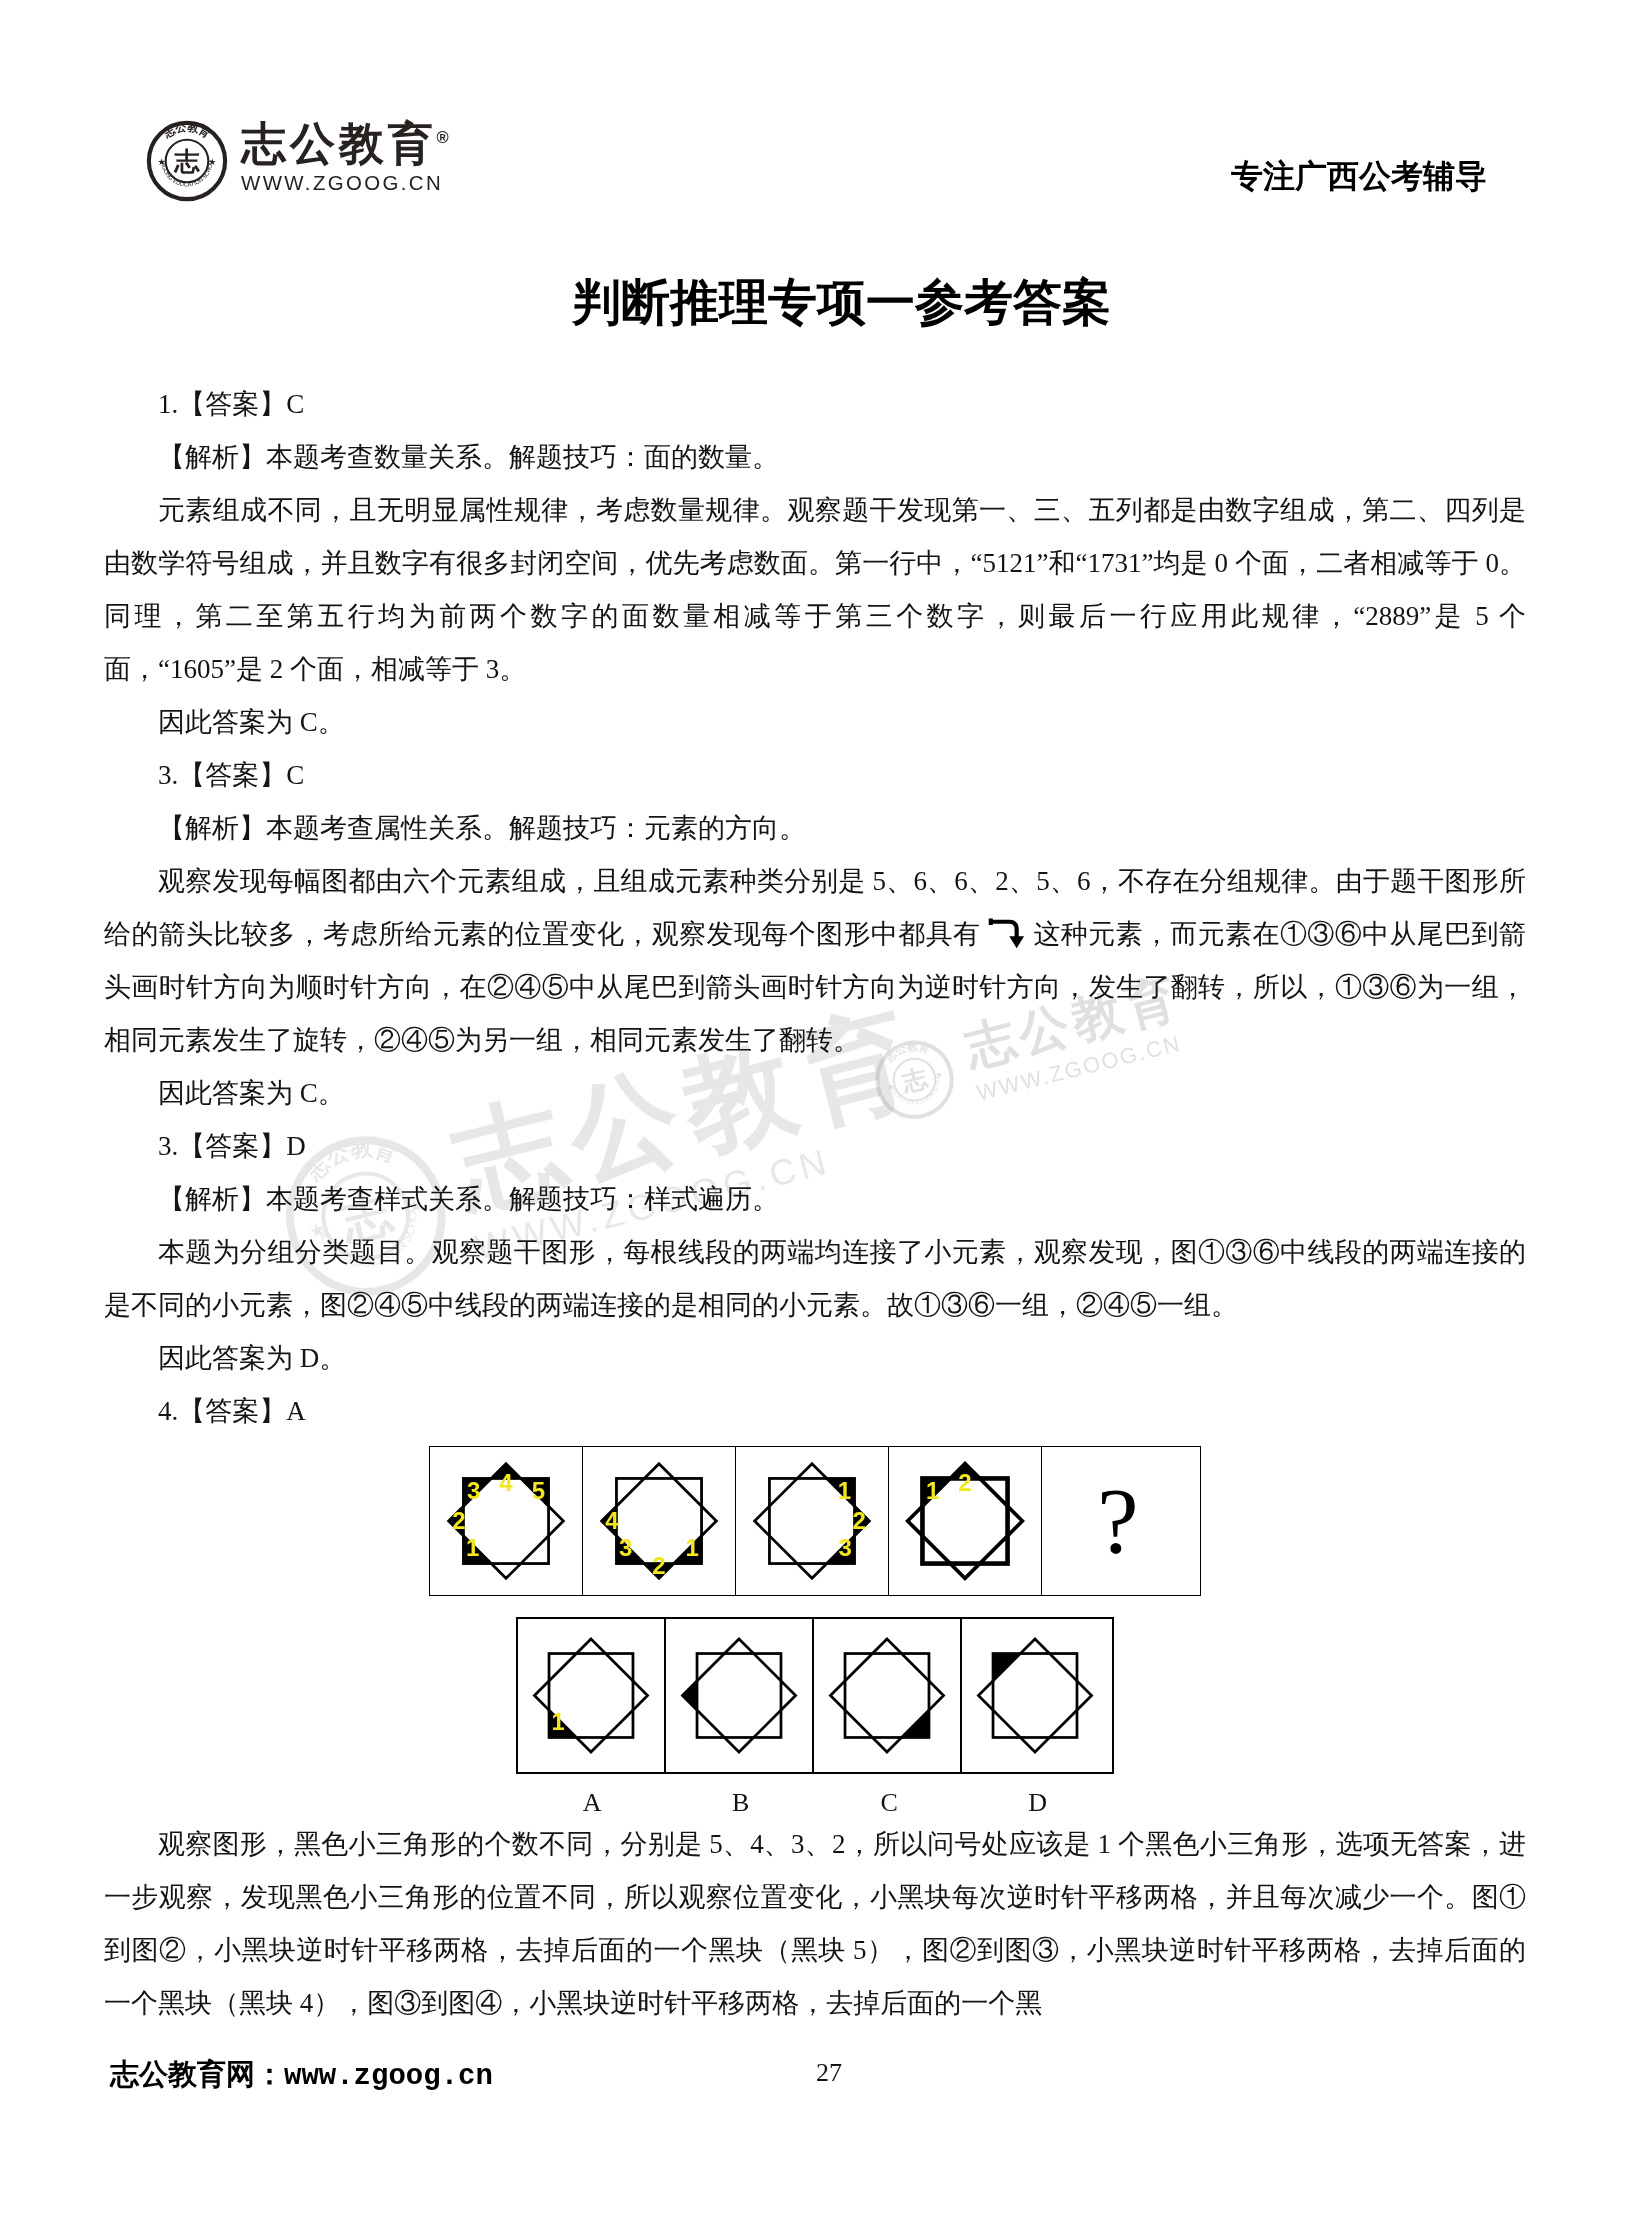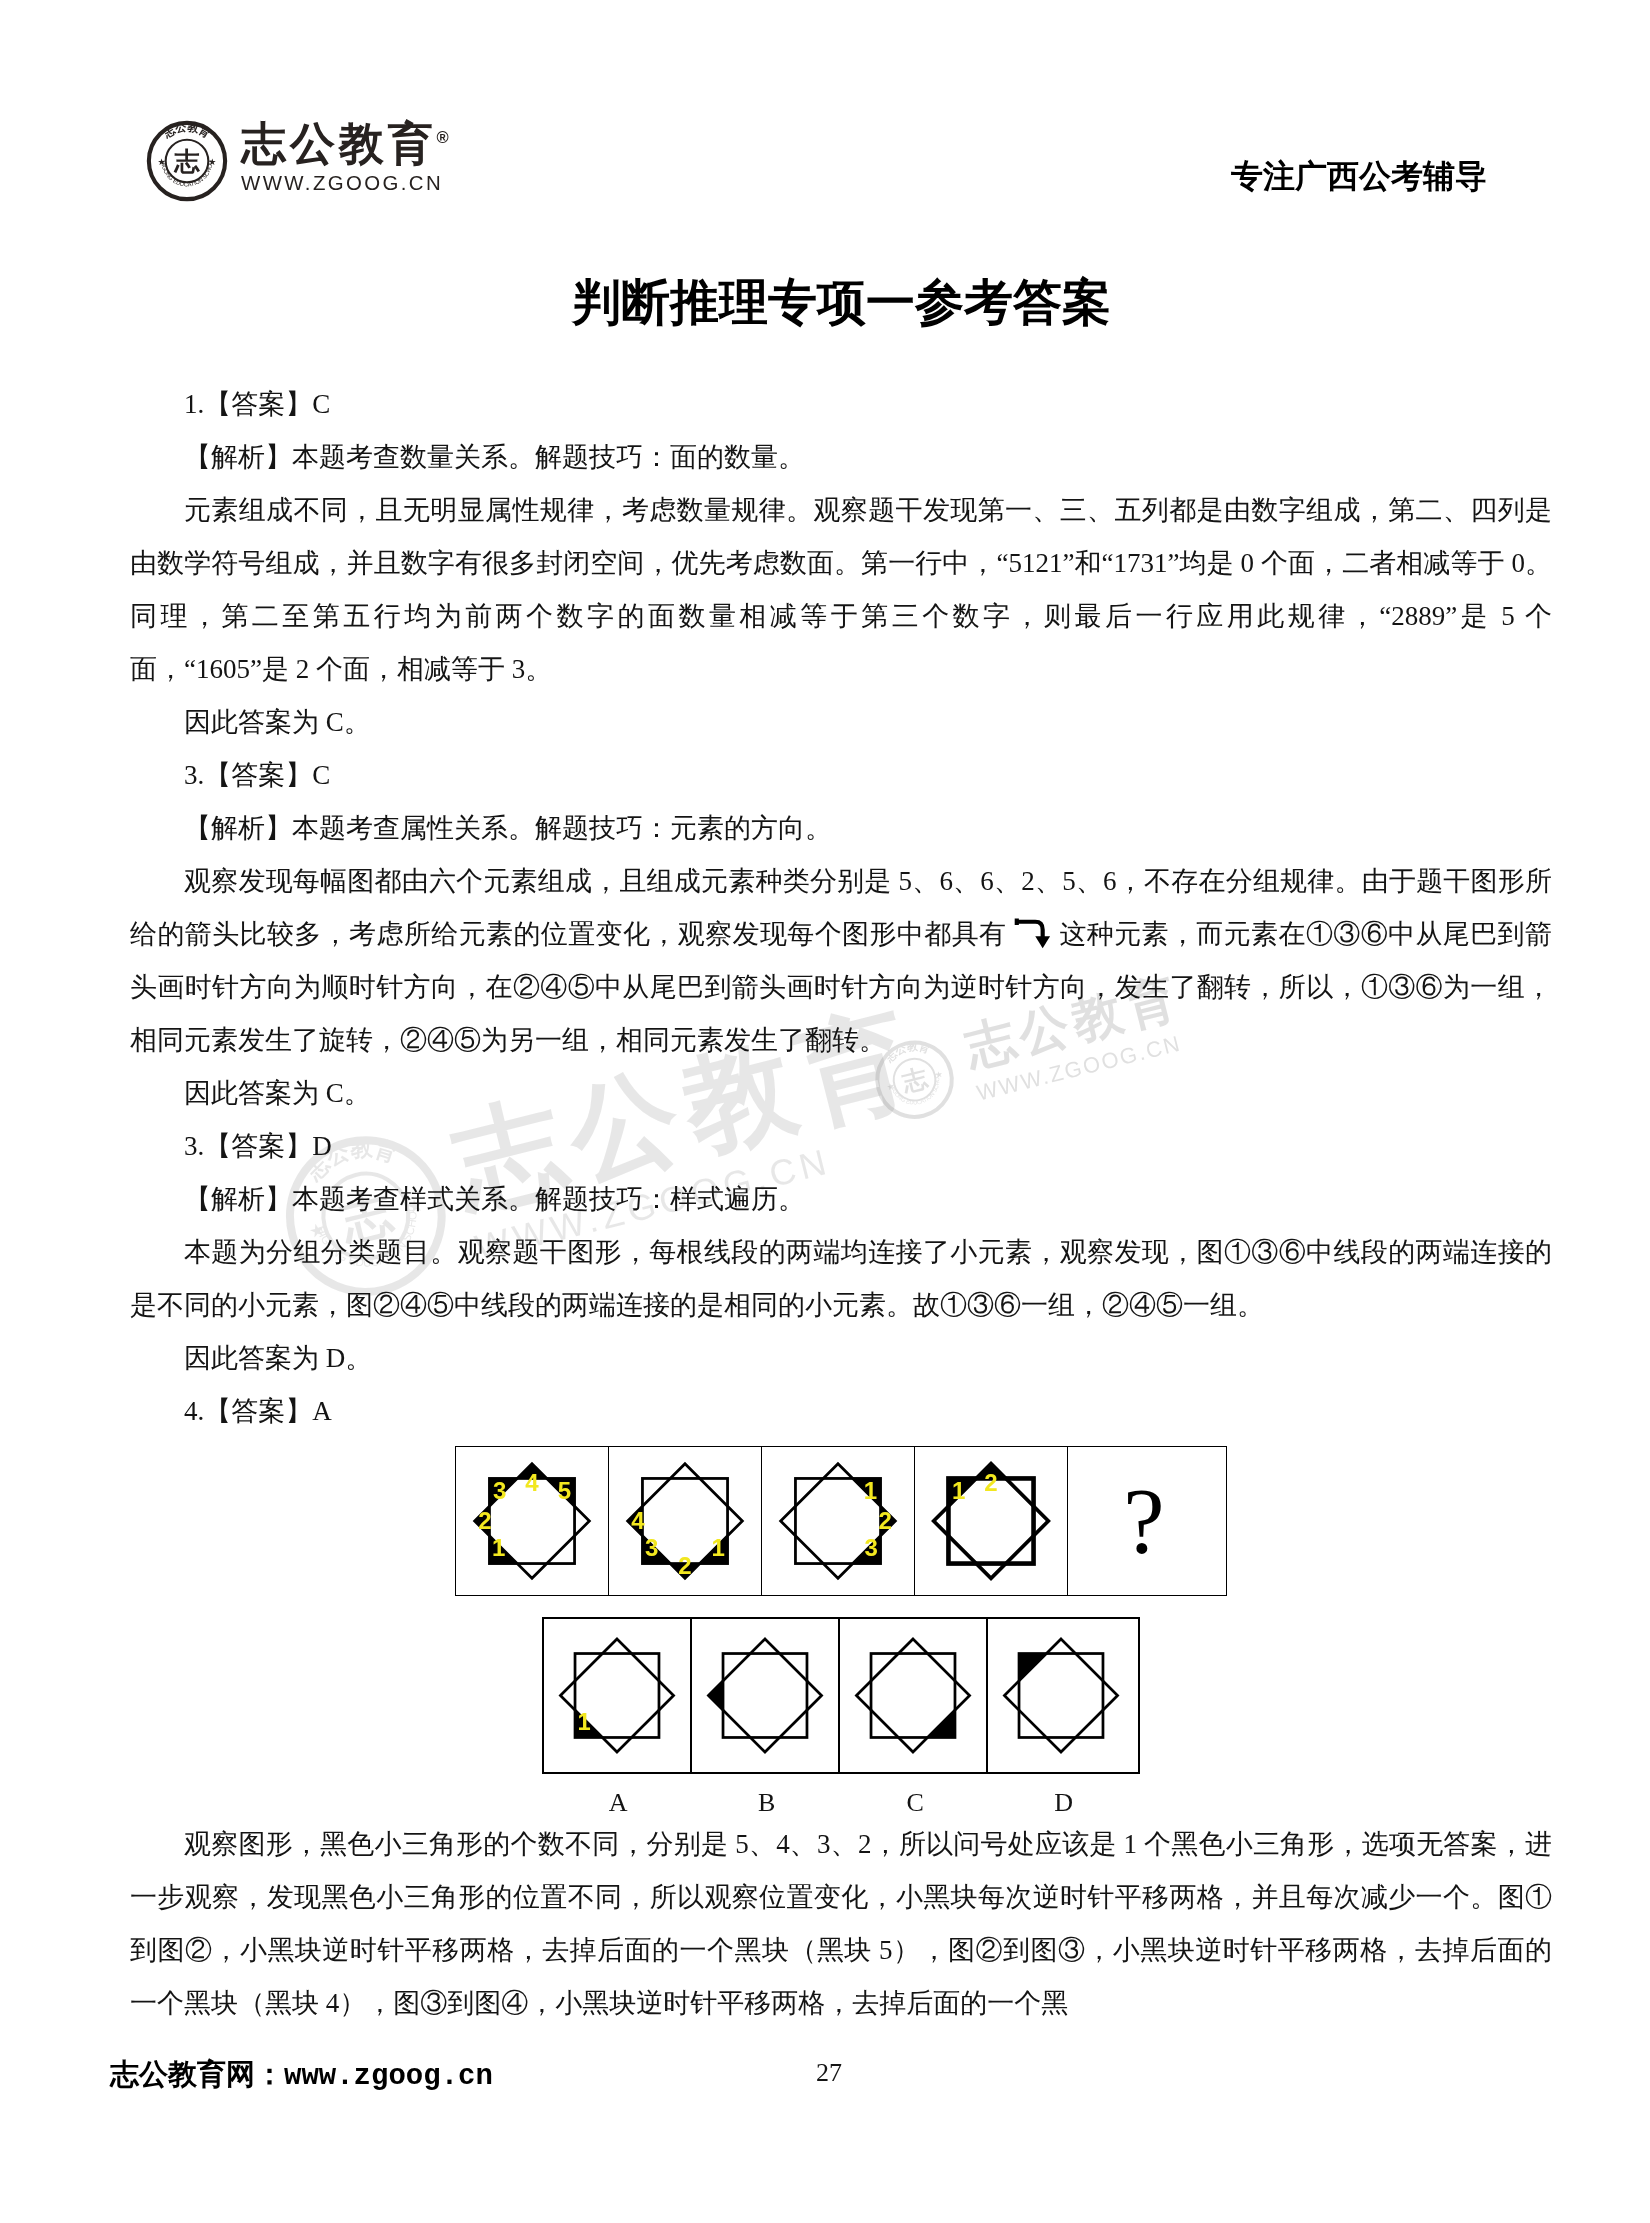--- a/index.html
+++ b/index.html
@@ -30,21 +30,21 @@
   #wm-a{left:277px;top:1075px;transform:rotate(-14deg);opacity:.17;}
   #wm-a .wm-seal{width:163px;height:163px;}
   #wm-a .wm-brand{font-size:109px;letter-spacing:9.7px;}
   #wm-a .wm-url{font-size:36px;letter-spacing:4.9px;}
   #wm-b{left:871px;top:1009px;transform:rotate(-14deg);opacity:.22;}
   #wm-b .wm-seal{width:80px;height:80px;}
   #wm-b .wm-brand{font-size:50px;letter-spacing:4.9px;}
   #wm-b .wm-url{font-size:22px;letter-spacing:1.9px;}
 
   
-  .content{position:absolute;left:130px;top:378px;width:1422px;z-index:2;}
+  .content{position:absolute;left:104px;top:378px;width:1422px;z-index:2;}
   p.blk{margin:0;font-size:27px;line-height:53px;text-align:justify;text-indent:54px;color:#141414;}
   .arrow-ic{vertical-align:-6.8px;margin:0 5.8px;}
 
   
   .figpanel{margin-top:0;}
   .fig-row1{display:flex;width:770px;margin:7.8px auto 0;border:1.9px solid #000;}
   .fig-row1 .cell{width:152px;height:148px;border-right:1.9px solid #000;position:relative;}
   .fig-row1 .cell:last-child{border-right:none;}
   .fig-row2{display:flex;width:594px;margin:21.3px auto 0;border:2.9px solid #000;}
   .fig-row2 .cell{width:146px;height:153px;border-right:2.9px solid #000;}

